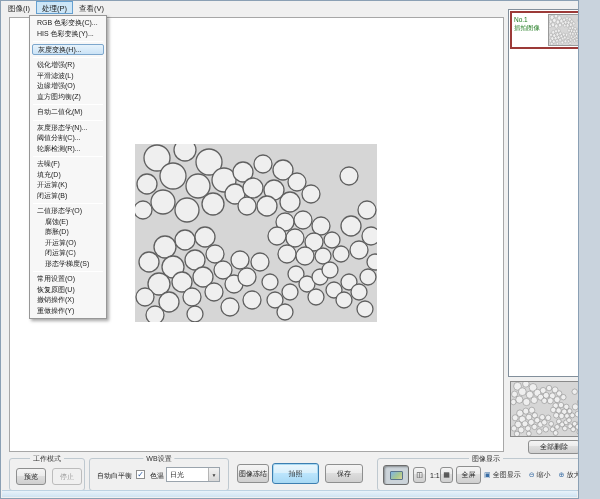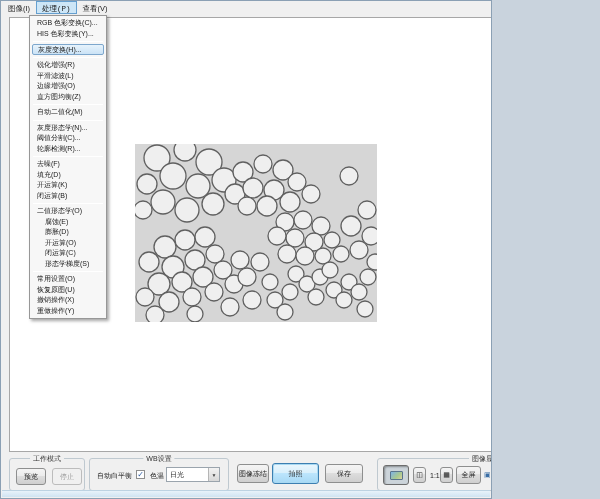--- a/index.html
+++ b/index.html
@@ -1,27 +1,27 @@
 <!DOCTYPE html>
 <html><head>
 <meta charset="utf-8">
 <style>
   * { margin:0; padding:0; box-sizing:border-box; }
   html,body { background:#c9d3dd; }
   body { font-family:"Liberation Sans", sans-serif; }
   .window{
-    position:relative; width:492px; height:499px; background:#f0f0f0;
+    position:relative; width:579px; height:499px; background:#f0f0f0;
     border:1px solid #8ba0b4; overflow:hidden; font-size:7px; color:#1a1a1a;
   }
   
   .menubar{ position:absolute; left:1px; top:0; right:1px; height:13px;
     background:#f0f0f0; display:flex; align-items:stretch; }
   .menubar .mitem{ padding:2px 5px 1px 5px; font-size:7.5px; cursor:default;
     border:1px solid transparent; white-space:nowrap; }
-  .menubar .mitem.active{ background:#cde6f7; border-color:#66a0d0;font-family:Liberation Mono, monospace; }
+  .menubar .mitem.active{ background:#cde6f7; border-color:#66a0d0; }
   
   .dropdown{ position:absolute; left:28px; top:14px; width:78px; z-index:50;
     background:#f7f7f7; border:1px solid #979797; padding:2px 0;
     box-shadow:2px 2px 3px rgba(0,0,0,.35); }
   .menu-item{ height:10.5px; line-height:10.5px; font-size:7px; padding-left:7px;
     white-space:nowrap; overflow:hidden; cursor:default; }
   .menu-item.indent{ padding-left:15px; }
   .menu-item.highlight{ margin:0 2px; padding-left:5px;
     background:linear-gradient(#e7f3fc,#cbe3f6); border:1px solid #7da7cd;
     border-radius:2px; height:11px; line-height:9px; }

